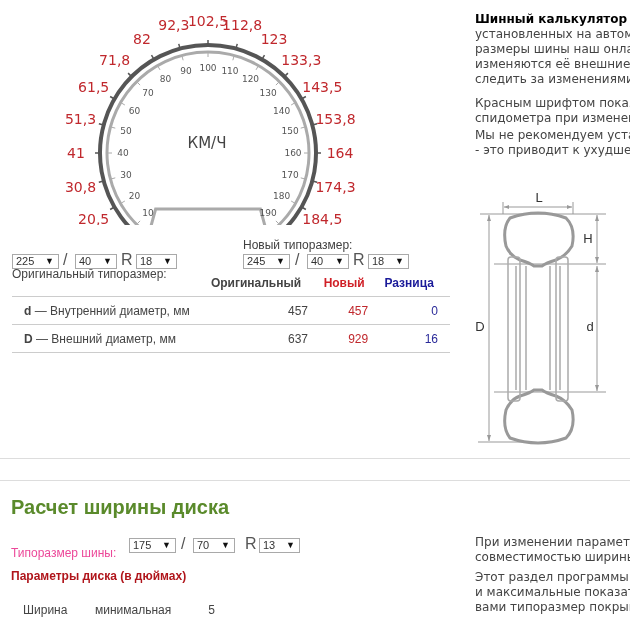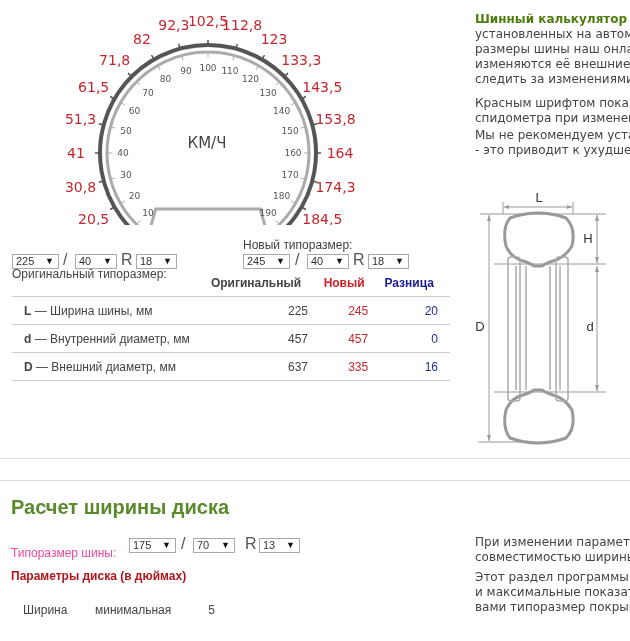--- a/index.html
+++ b/index.html
@@ -19,21 +19,21 @@
   table.cmp td{height:27px;border-top:1px solid #ccc;text-align:right;padding:0 12px 0 0;}
   table.cmp tr:last-child td{border-bottom:1px solid #ccc;}
   table.cmp td.name{text-align:left;padding-left:12px;color:#444;}
   .c-orig{color:#444;}
   .c-new{color:#c0282d;}
   .c-diff{color:#2a2a99;}
   th.c-orig{color:#444;}
   th.c-new{color:#d01f26;}
   th.c-diff{color:#1a1a99;}
   .rtext{position:absolute;left:475px;font-family:"DejaVu Sans",sans-serif;font-size:12px;color:#444;white-space:nowrap;line-height:15px;}
-  .rtext b{color:#4d7c0f;}
+  .rtext b{color:#000000;}
   .hr{position:absolute;left:0;width:630px;height:1px;background:#ccc;}
   .h2{position:absolute;left:11px;top:496px;font-size:20px;font-weight:bold;color:#5a8a2b;}
   .sub{position:absolute;left:11px;top:569px;font-size:12px;font-weight:bold;color:#b0151b;}
   .disk td{font-size:12px;color:#444;}
 </style>
 </head>
 <body>
 
 <svg id="gauge" viewBox="0 0 420 225">
   <g id="g-arcs">
@@ -143,35 +143,29 @@
   <thead>
     <tr>
       <th style="width:180px;"></th>
       <th class="c-orig">Оригинальный</th>
       <th class="c-new">Новый</th>
       <th class="c-diff">Разница</th>
     </tr>
   </thead>
   <tbody>
     <tr>
-      <td class="name"><b>L</b><span> — Ширина шины, мм</span></td>
-      <td class="c-orig">225</td>
-      <td class="c-new">245</td>
-      <td class="c-diff">20</td>
-    </tr>
-    <tr>
       <td class="name"><b>d</b><span> — Внутренний диаметр, мм</span></td>
       <td class="c-orig">457</td>
       <td class="c-new">457</td>
       <td class="c-diff">0</td>
     </tr>
     <tr>
       <td class="name"><b>D</b><span> — Внешний диаметр, мм</span></td>
       <td class="c-orig">637</td>
-      <td class="c-new">335</td>
+      <td class="c-new">929</td>
       <td class="c-diff">16</td>
     </tr>
   </tbody>
 </table>
 
 <div class="rtext" style="top:12px;">
   <div><b>Шинный калькулятор</b></div>
   <div>установленных на автомо</div>
   <div>размеры шины наш онлай</div>
   <div>изменяются её внешние п</div>

